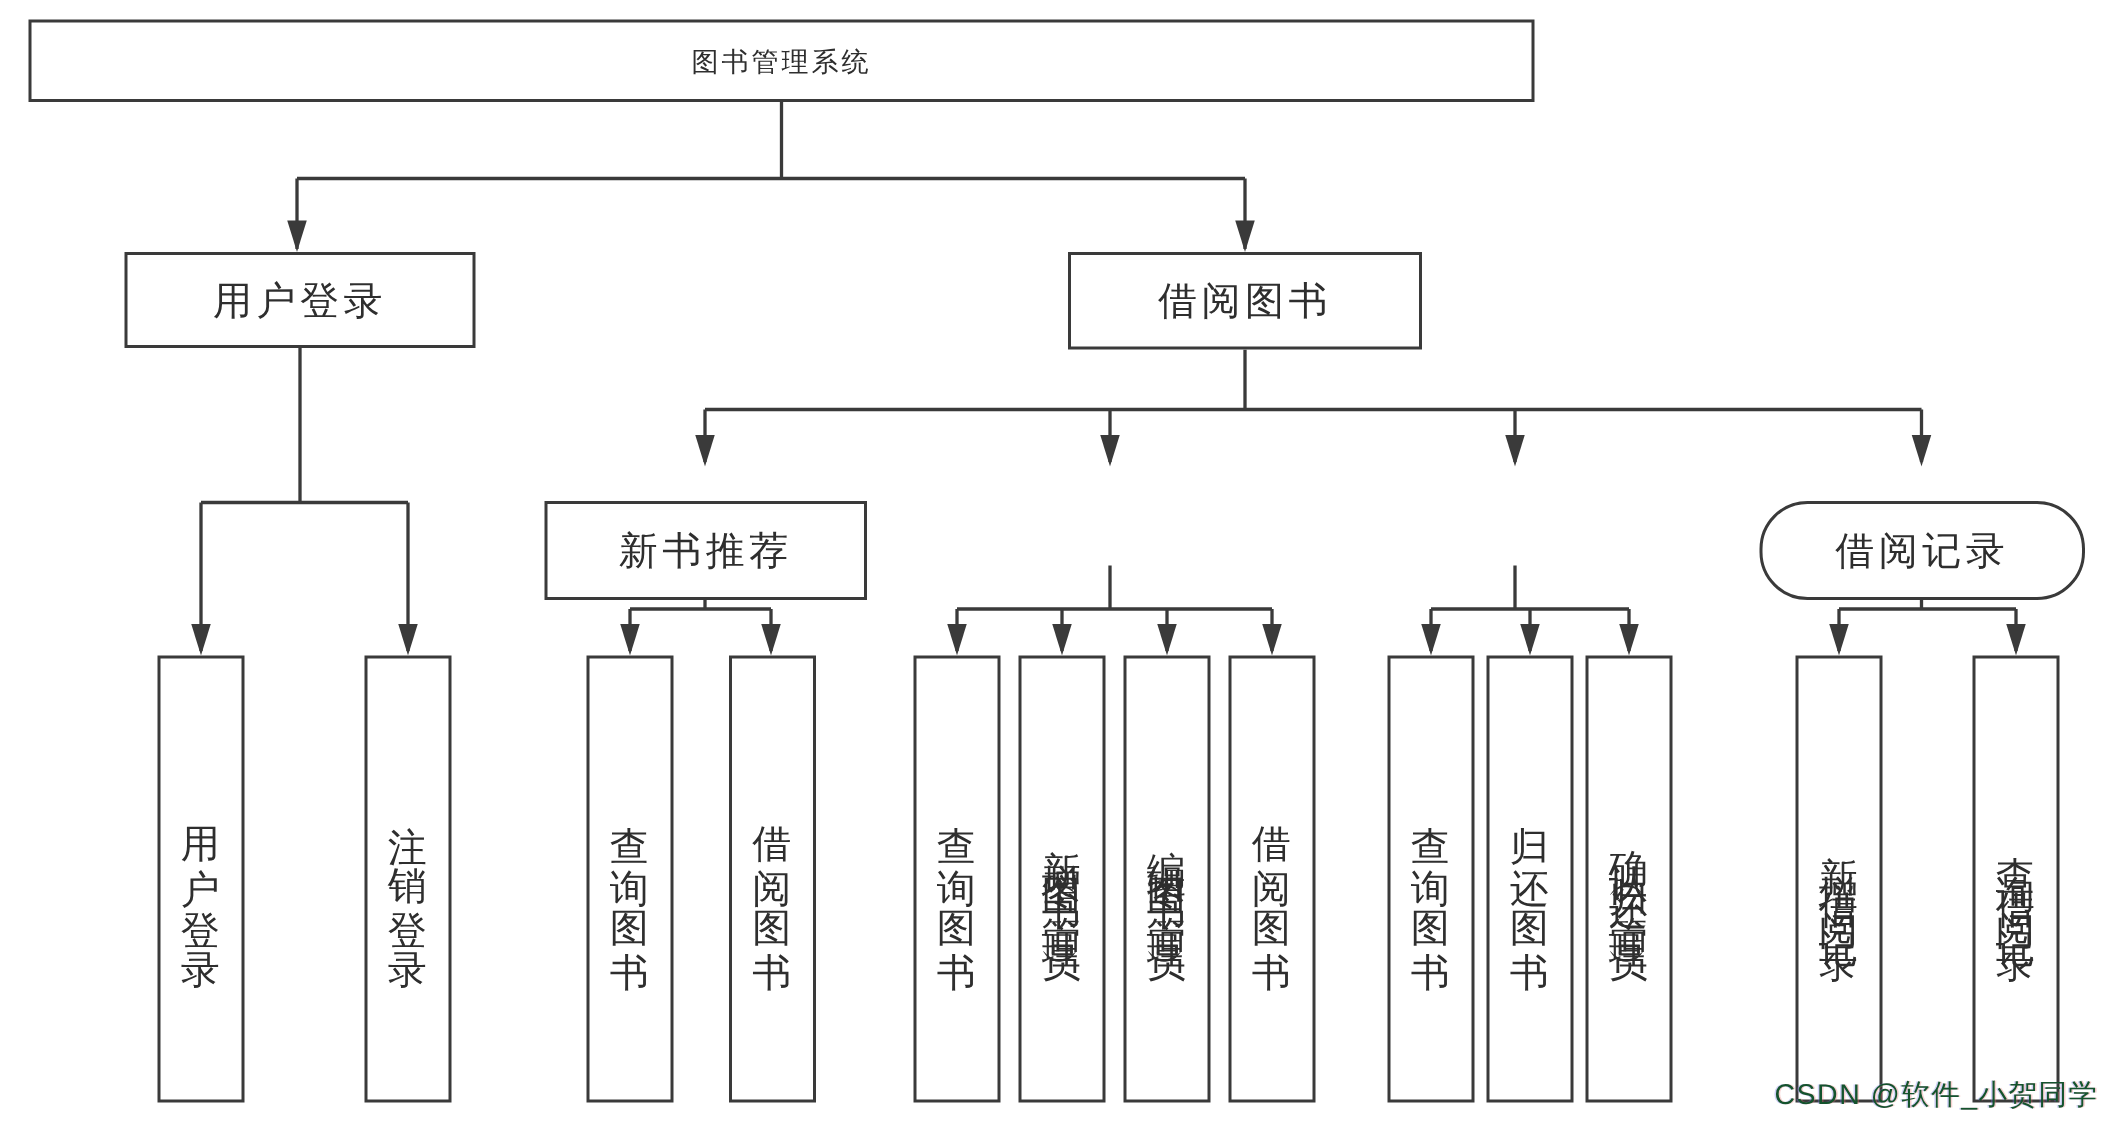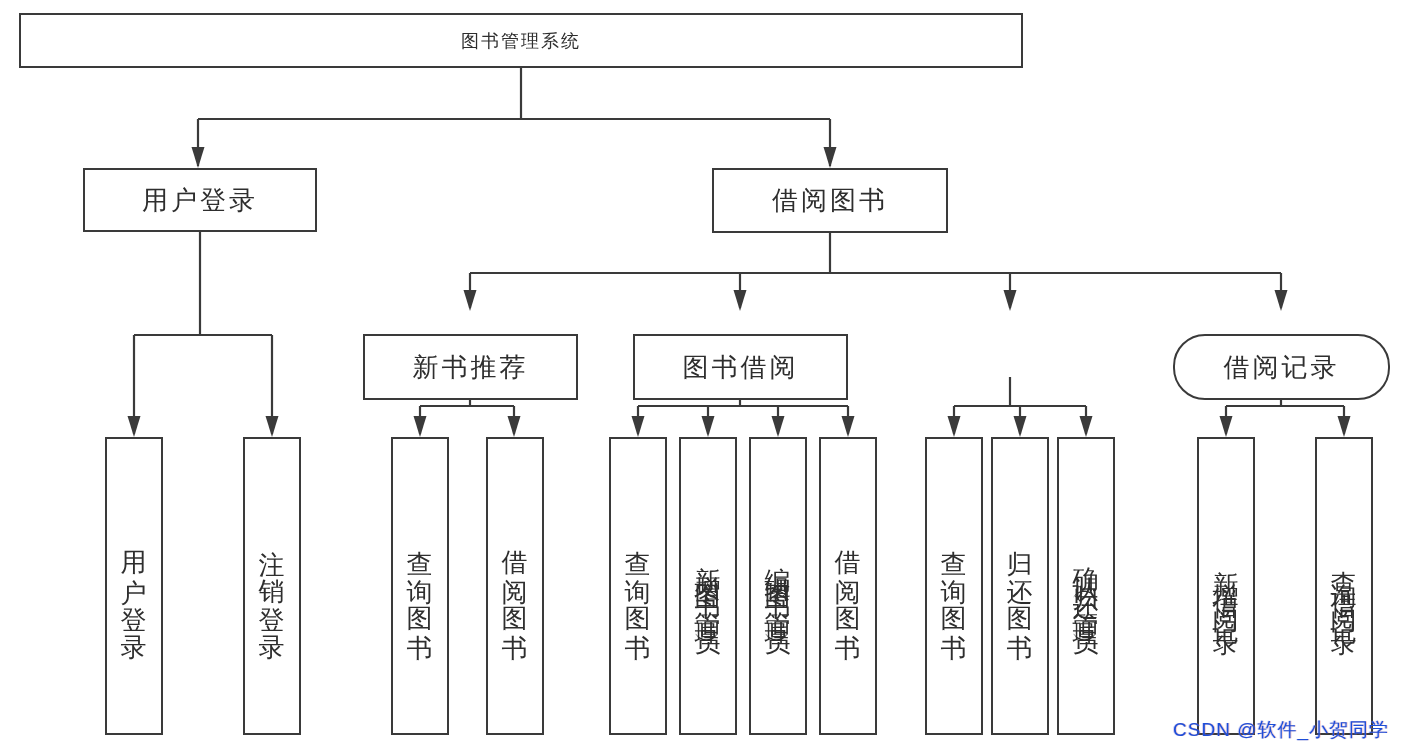--- a/index.html
+++ b/index.html
@@ -25,22 +25,22 @@
     line-height:1;white-space:normal;
   }
   .sp-wide{letter-spacing:28px;}
   .sp-mid{letter-spacing:12px;}
   .sp-narrow{letter-spacing:9px;}
   .lf1{left:105px;} .lf2{left:243px;} .lf3{left:391px;} .lf4{left:486px;}
   .lf5{left:609px;} .lf6{left:679px;} .lf7{left:749px;} .lf8{left:819px;}
   .lf9{left:925px;} .lf10{left:991px;} .lf11{left:1057px;}
   .lf12{left:1197px;} .lf13{left:1315px;}
   .watermark{
-    position:absolute;right:16px;bottom:4px;z-index:5;
-    font-size:19px;color:#1d4ed8;letter-spacing:1px;
+    position:absolute;right:6px;bottom:4px;z-index:5;
+    font-size:19px;color:#14532d;letter-spacing:1px;
     text-shadow:1px 0 0 rgba(230,120,120,.35),-1px 0 0 rgba(120,120,230,.35);
   }
 </style>
 </head>
 <body>
 
 <div class="stage">
 
   <svg width="1405" height="747" viewBox="0 0 1405 747">
     <g stroke="#3a3a3a" stroke-width="2.2" fill="none">
@@ -74,21 +74,20 @@
       <polygon points="1337.5,416 1350.5,416 1344,437"></polygon>
     </g>
   </svg>
 
   <div class="box root">图书管理系统</div>
 
   <div class="box l2u">用户登录</div>
   <div class="box l2b">借阅图书</div>
 
   <div class="box l3 l3a">新书推荐</div>
-  <div class="box l3 l3b">图书借阅</div>
   <div class="box l3 l3d">借阅记录</div>
 
   <div class="box leaf lf1 sp-wide">用户登录</div>
   <div class="box leaf lf2 sp-wide">注销登录</div>
 
   <div class="box leaf lf3 sp-wide">查询图书</div>
   <div class="box leaf lf4 sp-wide">借阅图书</div>
 
   <div class="box leaf lf5 sp-wide">查询图书</div>
   <div class="box leaf lf6 sp-narrow">新增图书（管理员）</div>

